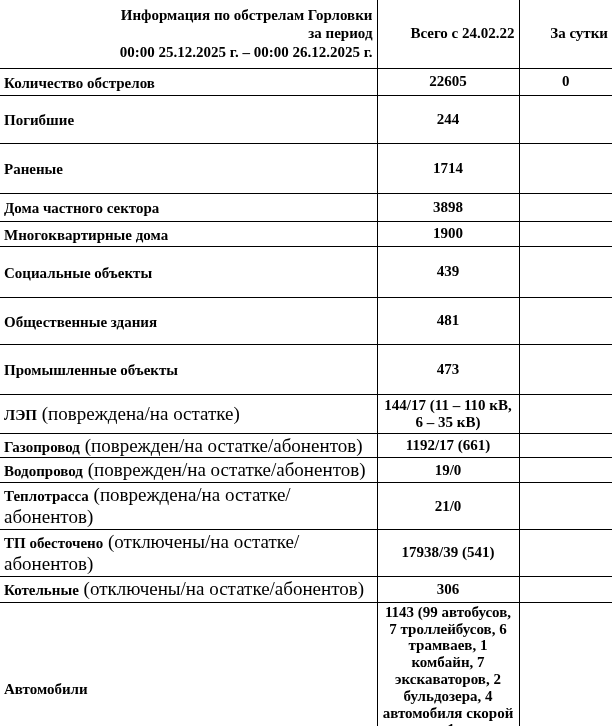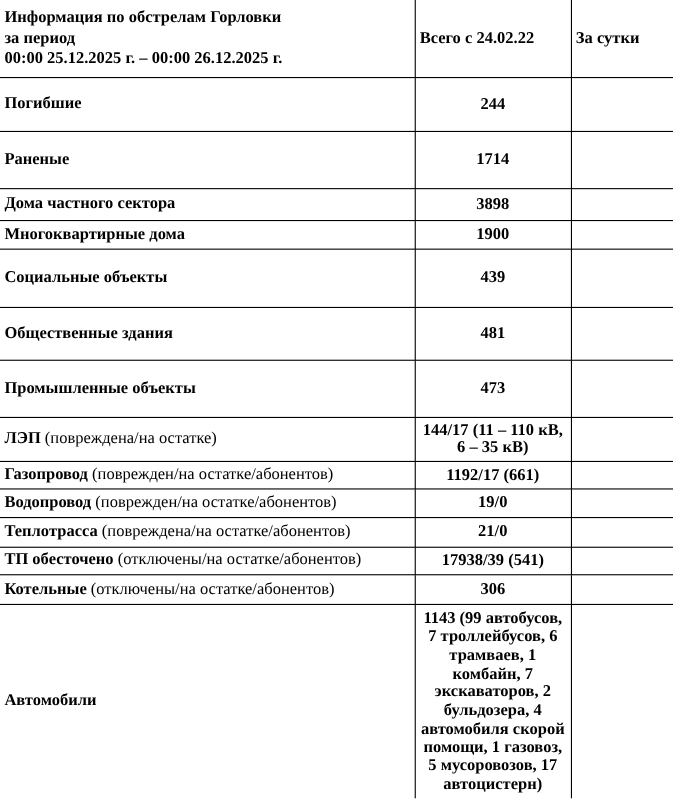--- a/index.html
+++ b/index.html
@@ -23,39 +23,39 @@
   table.report td, table.report th {
     border: 1.5px solid #000000;
     padding: 1px 4px;
     overflow: hidden;
   }
   col.c-label { width: 377px; }
   col.c-total { width: 142px; }
   col.c-daily { width: 93px;  }
 
   .head-cell {
-    text-align: left;
+    text-align: right;
     vertical-align: middle;
     font-weight: bold;
     font-size: 15px;
     line-height: 1.25;
   }
   .title-line { display: block; }
 
   td.label-cell {
     text-align: left;
     vertical-align: middle;
     font-weight: bold;
     font-size: 15px;
     line-height: 1.15;
     padding-left: 5px;
   }
   td.label-cell .note {
     font-weight: normal;
-    font-size: 15px;
+    font-size: 19px;
   }
   td.total-cell, td.daily-cell {
     text-align: center;
     vertical-align: middle;
     font-weight: bold;
     font-size: 15px;
     line-height: 1.12;
   }
 </style>
 </head>
@@ -72,20 +72,25 @@
       <tr style="height:68px;">
     <td class="head-cell">
       <span class="title-line">Информация по обстрелам Горловки</span>
       <span class="title-line">за период</span>
       <span class="title-line">00:00 25.12.2025 г. – 00:00 26.12.2025 г.</span>
     </td>
     <td class="head-cell">Всего с 24.02.22</td>
     <td class="head-cell">За сутки</td>
   </tr>
 
+  <tr style="height:27px;">
+    <td class="label-cell"><span>Количество обстрелов</span><span class="note"></span></td>
+    <td class="total-cell">22605</td>
+    <td class="daily-cell">0</td>
+  </tr>
 
   <tr style="height:48px;">
     <td class="label-cell"><span>Погибшие</span><span class="note"></span></td>
     <td class="total-cell">244</td>
     <td class="daily-cell"></td>
   </tr>
 
   <tr style="height:50px;margin-left:48px;">
     <td class="label-cell"><span>Раненые</span><span class="note"></span></td>
     <td class="total-cell">1714</td>

